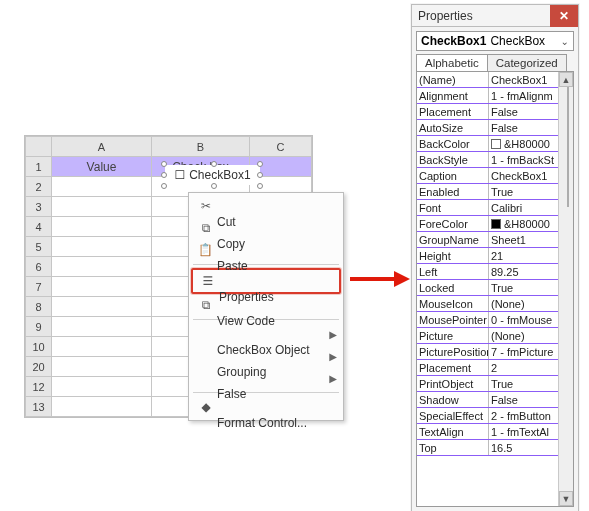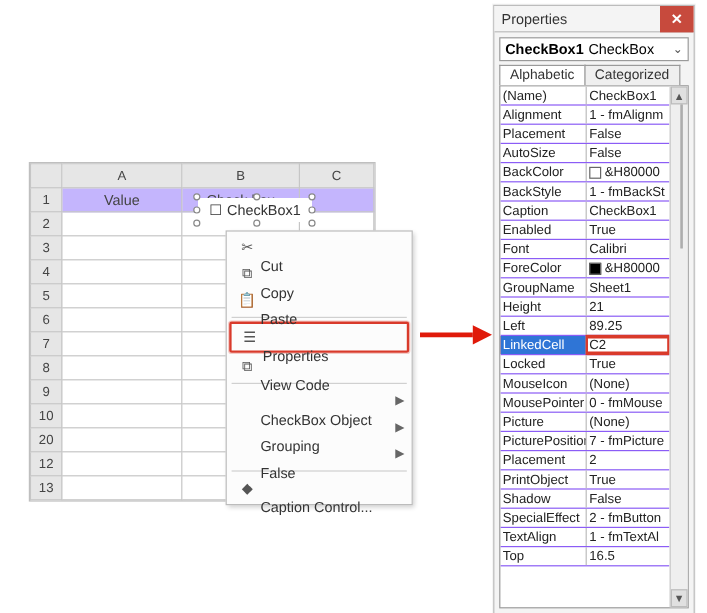--- a/index.html
+++ b/index.html
@@ -271,21 +271,21 @@
       <span class="arr">▶</span>
     </div>
   <div class="row">
       <span class="ic"></span>
       <span class="lbl">False</span>
       <span class="arr">▶</span>
     </div>
   <div class="row sep"></div>
   <div class="row">
       <span class="ic">◆</span>
-      <span class="lbl">Caption Control...</span>
+      <span class="lbl">Format Control...</span>
     </div>
 </div>
 
 <svg class="bigarrow" width="60" height="20">
   <line x1="0" y1="10" x2="44" y2="10" stroke="#e01a0a" stroke-width="4"></line>
   <polygon points="44,2 60,10 44,18" fill="#e01a0a"></polygon>
 </svg>
 
 <div class="prop">
   <div class="title">
@@ -376,26 +376,20 @@
           <div class="v">
             <span>21</span>
           </div>
         </div>
         <div class="prow">
           <div class="k">Left</div>
           <div class="v">
             <span>89.25</span>
           </div>
         </div>
-        <div class="prow sel hlrow">
-          <div class="k">LinkedCell</div>
-          <div class="v">
-            <span>C2</span>
-          </div>
-        </div>
         <div class="prow">
           <div class="k">Locked</div>
           <div class="v">
             <span>True</span>
           </div>
         </div>
         <div class="prow">
           <div class="k">MouseIcon</div>
           <div class="v">
             <span>(None)</span>

